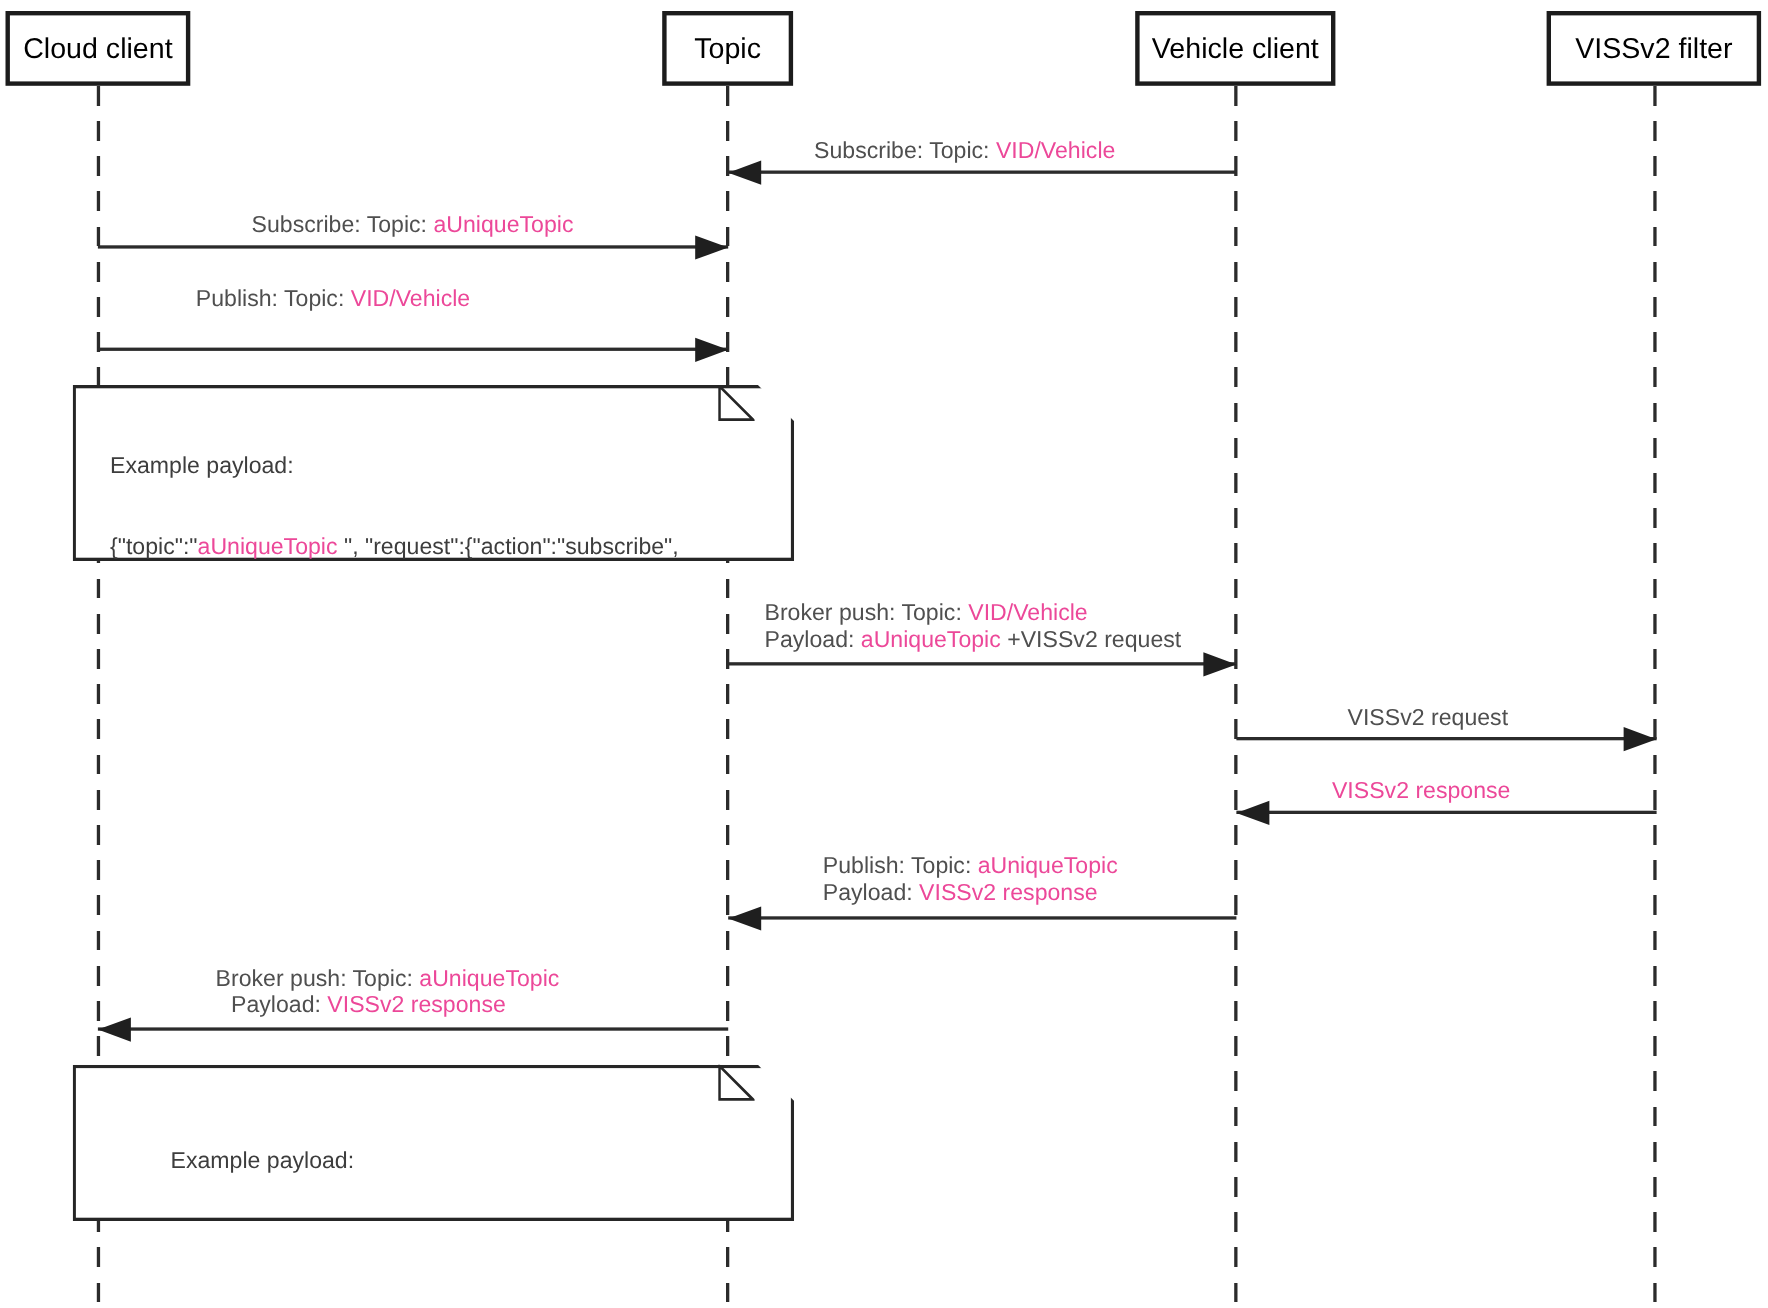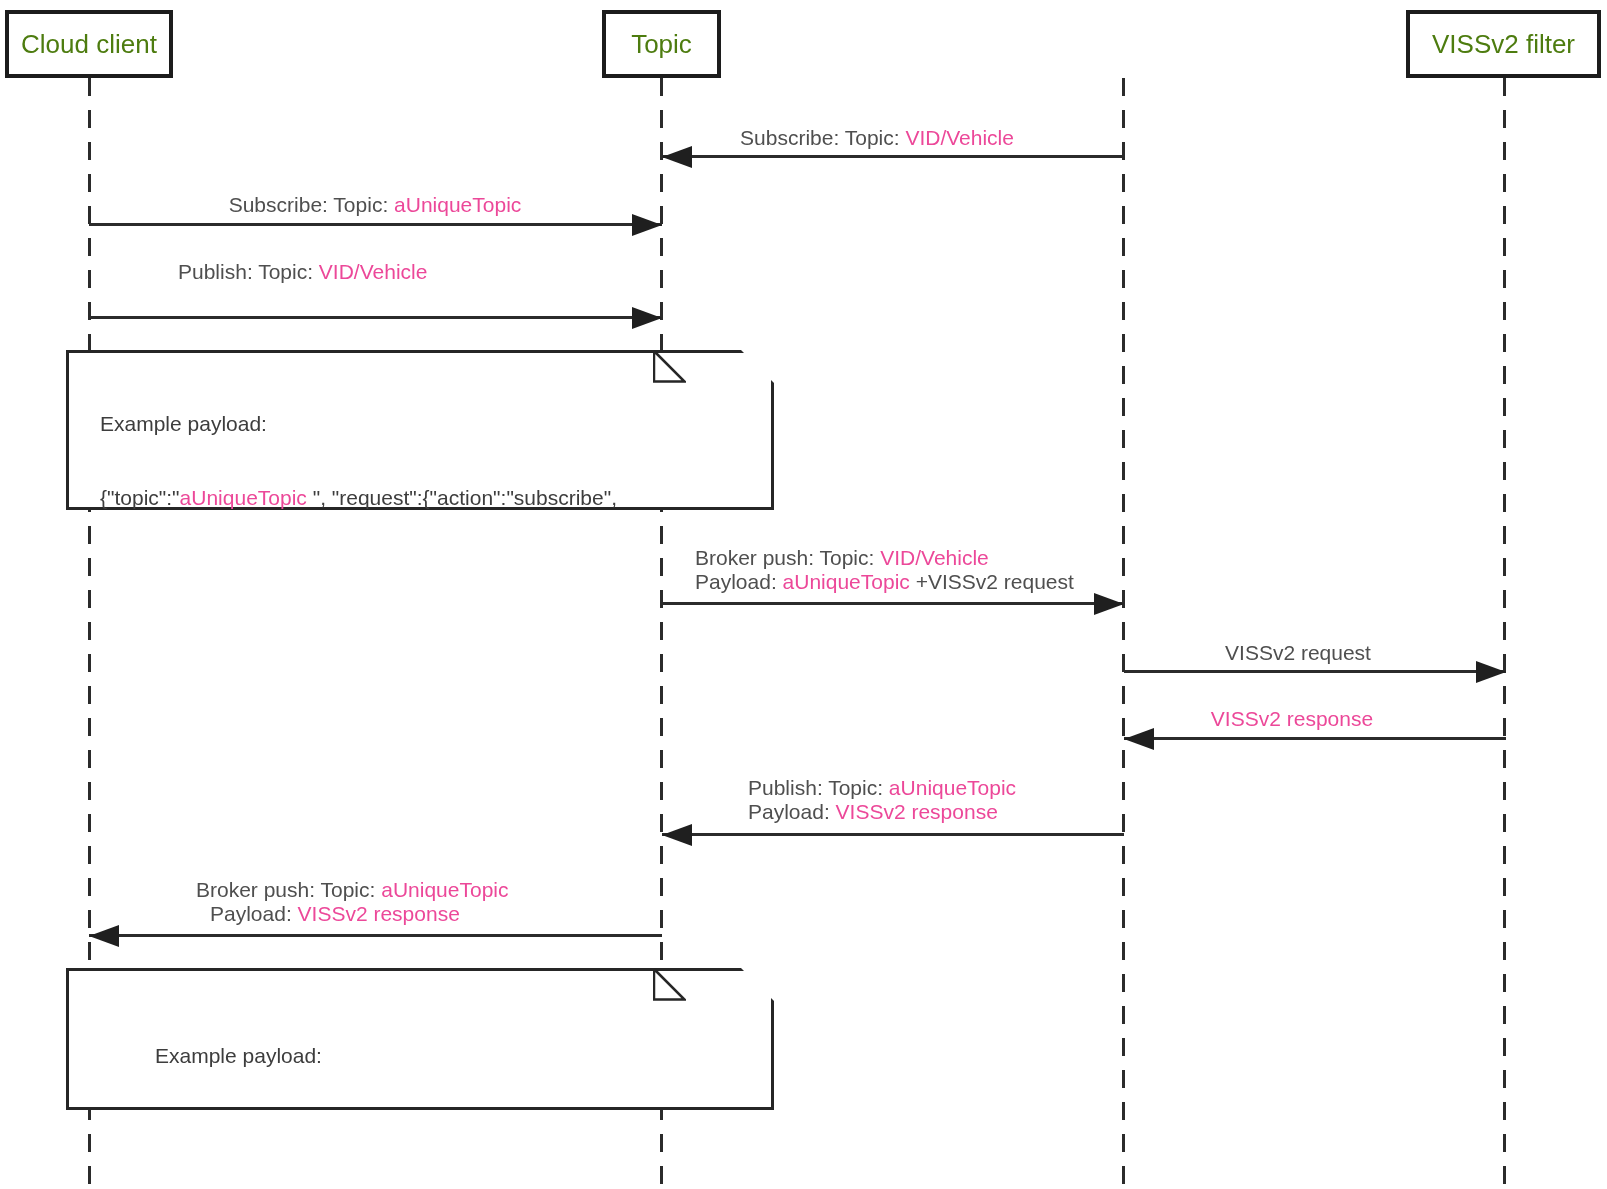--- a/index.html
+++ b/index.html
@@ -5,42 +5,42 @@
   html,body{margin:0;padding:0;background:#ffffff;}
   .stage{
     position:relative;width:1607px;height:1189px;background:#ffffff;
     font-family:"Liberation Sans", sans-serif;overflow:hidden;
   }
   
   .actor{
     position:absolute;top:10px;height:68px;box-sizing:border-box;
     border:4px solid #1c1c1c;background:#ffffff;z-index:4;
     display:flex;align-items:center;justify-content:center;
-    font-size:26px;color:#4d7c0f;white-space:nowrap;
+    font-size:26px;color:#000000;white-space:nowrap;
   }
   
   .lifeline{
     position:absolute;top:78px;height:1108px;width:3px;z-index:1;
     background:repeating-linear-gradient(to bottom,#2b2b2b 0 18px,transparent 18px 32px);
   }
   
   .mline{position:absolute;height:3px;background:#2b2b2b;z-index:3;}
   .ahead{position:absolute;width:0;height:0;z-index:3;}
   .ahead.right{border-top:11px solid transparent;border-bottom:11px solid transparent;border-left:30px solid #1f1f1f;}
   .ahead.left {border-top:11px solid transparent;border-bottom:11px solid transparent;border-right:30px solid #1f1f1f;}
   
   .mlabel{
     position:absolute;font-size:21px;line-height:24px;color:#4f4f4f;
     white-space:pre;z-index:3;
   }
   .mlabel.center{transform:translateX(-50%);}
   .emph{color:#ec4899;}
   
   .note{
-    position:absolute;left:66px;width:708px;box-sizing:border-box;
+    position:absolute;left:66px;width:656px;box-sizing:border-box;
     background:#ffffff;border:3px solid #262626;z-index:2;
     clip-path:polygon(0 0, calc(100% - 33px) 0, 100% 33px, 100% 100%, 0 100%);
   }
   .note-text{font-size:21px;line-height:24.5px;color:#3d3d3d;white-space:pre;}
   .note1-text{padding:10px 0 0 31px;}
   .note2-text{padding:24px 0 0 86px;}
   .fold{position:absolute;width:33px;height:33px;z-index:3;}
 </style>
 </head>
 <body>
@@ -111,17 +111,20 @@
   <div class="mlabel" style="left:210px;top:902px;"><span>Payload: </span><span class="emph">VISSv2 response</span></div>
   <div class="mline" style="left:89px;top:934px;width:573px;"></div>
   <div class="ahead left" style="left:89px;top:925px;"></div>
 
   <div class="actor" style="left:5px;width:168px;">
       <span>Cloud client</span>
     </div>
   <div class="actor" style="left:602px;width:119px;">
       <span>Topic</span>
     </div>
+  <div class="actor" style="left:1032px;width:182px;">
+      <span>Vehicle client</span>
+    </div>
   <div class="actor" style="left:1406px;width:195px;">
       <span>VISSv2 filter</span>
     </div>
 
 </div>
 
 </body></html>

